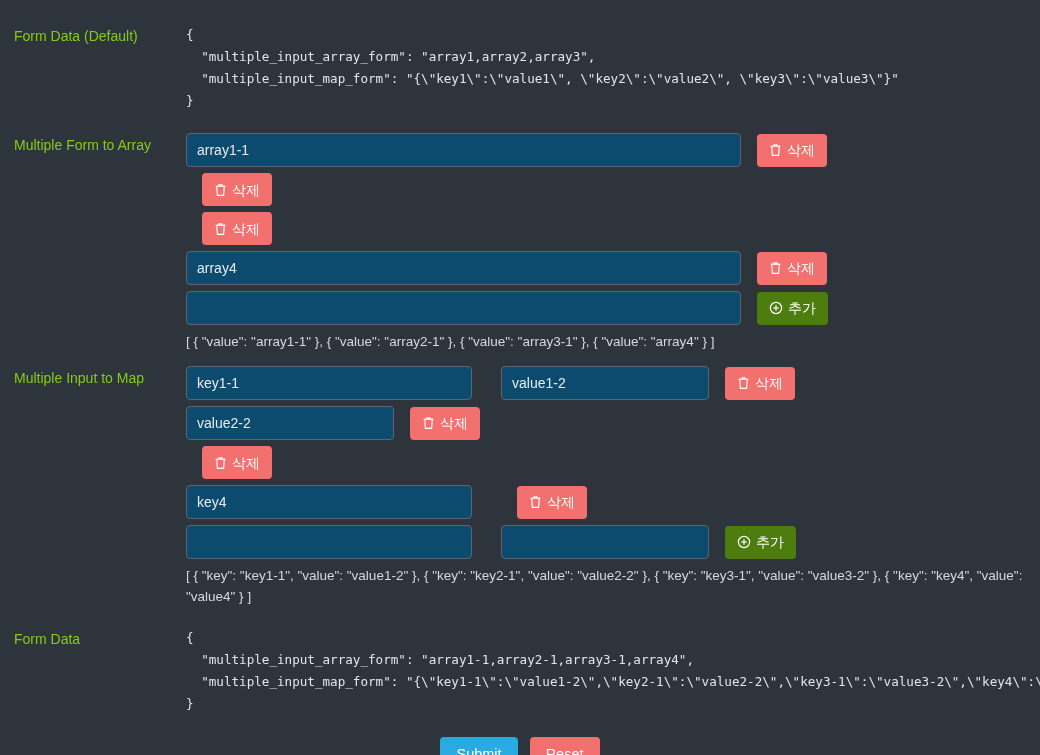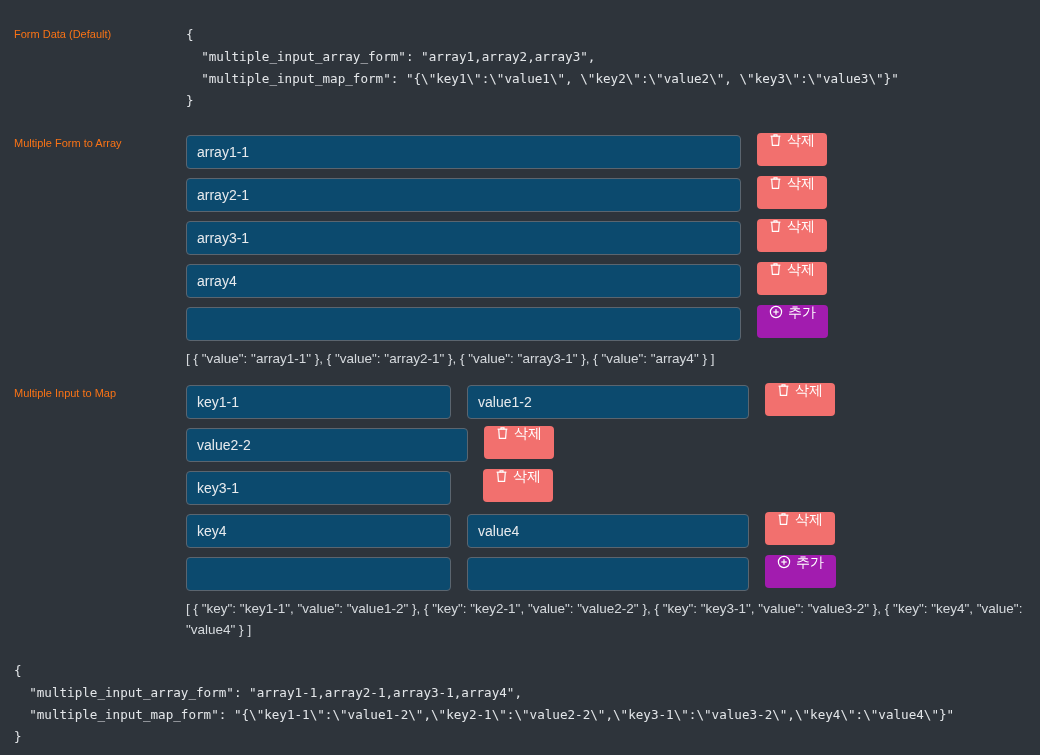--- a/index.html
+++ b/index.html
@@ -25,22 +25,22 @@
 
   
   .form-row {
     display: flex;
     align-items: flex-start;
     padding: 0 0 0 14px;
   }
   .row-label {
     width: 172px;
     min-width: 172px;
-    font-size: 11px;
-    color: #f97316;
+    font-size: 14px;
+    color: #84cc16;
     line-height: 1.3;
     padding-top: 3px;
     user-select: none;
   }
   .row-body {
     flex: 1;
   }
 
   
   .code-block {
@@ -66,46 +66,47 @@
     border: 1px solid #5b656f;
     border-radius: 4px;
     color: #e8ebee;
     font-family: "Liberation Sans", sans-serif;
     font-size: 14px;
     padding: 16px 10px;
     outline: none;
   }
   .txt::placeholder { color: #aab2ba; }
   .txt.array-field { width: 555px; }
-  .txt.key-field { width: 265px; margin-right: 16px; }
-  .txt.value-field { width: 282px; }
+  .txt.key-field { width: 286px; margin-right: 29px; }
+  .txt.value-field { width: 208px; }
 
   .btn-slot {
     margin-left: 16px;
   }
 
   
   .act-btn {
     box-sizing: border-box;
     display: inline-flex;
+    align-items: center;
     justify-content: center;
     gap: 5px;
     height: 33px;
     min-width: 70px;
     padding: 0 12px;
     border: none;
     border-radius: 4px;
     font-family: "Liberation Sans", sans-serif;
     font-size: 14px;
     color: #ffffff;
     cursor: pointer;
     line-height: 1;
   }
   .act-btn.del { background: #f2706e; }
-  .act-btn.add { background: #a21caf; }
+  .act-btn.add { background: #4d7c0f; }
   .act-btn svg { display: block; }
 
   
   .result-text {
     font-size: 13.5px;
     line-height: 21px;
     color: #d5d9dd;
     width: 845px;
     word-break: break-word;
     margin-top: 1px;
@@ -171,37 +172,35 @@
                   <path d="M5 3.2V1.8h3v1.4"></path>
                 <path d="M2.7 3.2l.7 9.1h6.2l.7-9.1"></path>
               </svg>
             </span>
             <span>삭제</span>
           </button>
         </span>
       </div>
 
       <div class="input-line">
-        <input class="txt array-field" type="text" value="array2-1" style="">
-        <span class="btn-slot">
-          <button class="act-btn del">
-            <span>
-              <svg width="13" height="14" viewBox="0 0 13 14" fill="none" stroke="#ffffff" stroke-width="1.2">
-                <path d="M1.6 3.2h9.8"></path>
-                  <path d="M5 3.2V1.8h3v1.4"></path>
-                <path d="M2.7 3.2l.7 9.1h6.2l.7-9.1"></path>
-              </svg>
-            </span>
-            <span>삭제</span>
-          </button>
-        </span>
-      </div>
-
-      <div class="input-line">
-        <input class="txt array-field" type="text" value="array3-1" style="">
+        <span class="btn-slot">
+          <button class="act-btn del">
+            <span>
+              <svg width="13" height="14" viewBox="0 0 13 14" fill="none" stroke="#ffffff" stroke-width="1.2">
+                <path d="M1.6 3.2h9.8"></path>
+                  <path d="M5 3.2V1.8h3v1.4"></path>
+                <path d="M2.7 3.2l.7 9.1h6.2l.7-9.1"></path>
+              </svg>
+            </span>
+            <span>삭제</span>
+          </button>
+        </span>
+      </div>
+
+      <div class="input-line">
         <span class="btn-slot">
           <button class="act-btn del">
             <span>
               <svg width="13" height="14" viewBox="0 0 13 14" fill="none" stroke="#ffffff" stroke-width="1.2">
                 <path d="M1.6 3.2h9.8"></path>
                   <path d="M5 3.2V1.8h3v1.4"></path>
                 <path d="M2.7 3.2l.7 9.1h6.2l.7-9.1"></path>
               </svg>
             </span>
             <span>삭제</span>
@@ -278,38 +277,36 @@
                   <path d="M5 3.2V1.8h3v1.4"></path>
                 <path d="M2.7 3.2l.7 9.1h6.2l.7-9.1"></path>
               </svg>
             </span>
             <span>삭제</span>
           </button>
         </span>
       </div>
 
       <div class="input-line">
-        <input class="txt key-field" type="text" value="key3-1" style="">
         <span class="btn-slot">
           <button class="act-btn del">
             <span>
               <svg width="13" height="14" viewBox="0 0 13 14" fill="none" stroke="#ffffff" stroke-width="1.2">
                 <path d="M1.6 3.2h9.8"></path>
                   <path d="M5 3.2V1.8h3v1.4"></path>
                 <path d="M2.7 3.2l.7 9.1h6.2l.7-9.1"></path>
               </svg>
             </span>
             <span>삭제</span>
           </button>
         </span>
       </div>
 
       <div class="input-line">
         <input class="txt key-field" type="text" value="key4" style="">
-        <input class="txt value-field" type="text" value="value4" style="">
         <span class="btn-slot">
           <button class="act-btn del">
             <span>
               <svg width="13" height="14" viewBox="0 0 13 14" fill="none" stroke="#ffffff" stroke-width="1.2">
                 <path d="M1.6 3.2h9.8"></path>
                   <path d="M5 3.2V1.8h3v1.4"></path>
                 <path d="M2.7 3.2l.7 9.1h6.2l.7-9.1"></path>
               </svg>
             </span>
             <span>삭제</span>
@@ -334,20 +331,21 @@
         </span>
       </div>
 
       <div class="result-text">[ { "key": "key1-1", "value": "value1-2" }, { "key": "key2-1", "value": "value2-2" }, { "key": "key3-1", "value": "value3-2" }, { "key": "key4", "value": "value4" } ]</div>
     </div>
   </div>
 
   <div class="sec-gap-3"></div>
 
   <div class="form-row">
+    <div class="row-label">Form Data</div>
     <div class="row-body">
       <pre class="code-block">{
   "multiple_input_array_form": "array1-1,array2-1,array3-1,array4",
   "multiple_input_map_form": "{\"key1-1\":\"value1-2\",\"key2-1\":\"value2-2\",\"key3-1\":\"value3-2\",\"key4\":\"value4\"}"
 }</pre>
     </div>
   </div>
 
   <div class="footer">
     <button class="big-btn submit">Submit</button>

